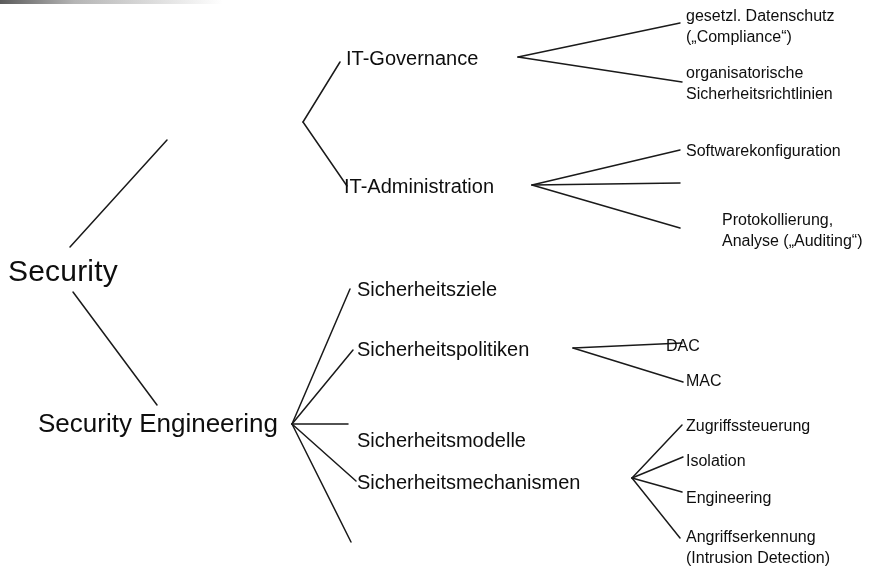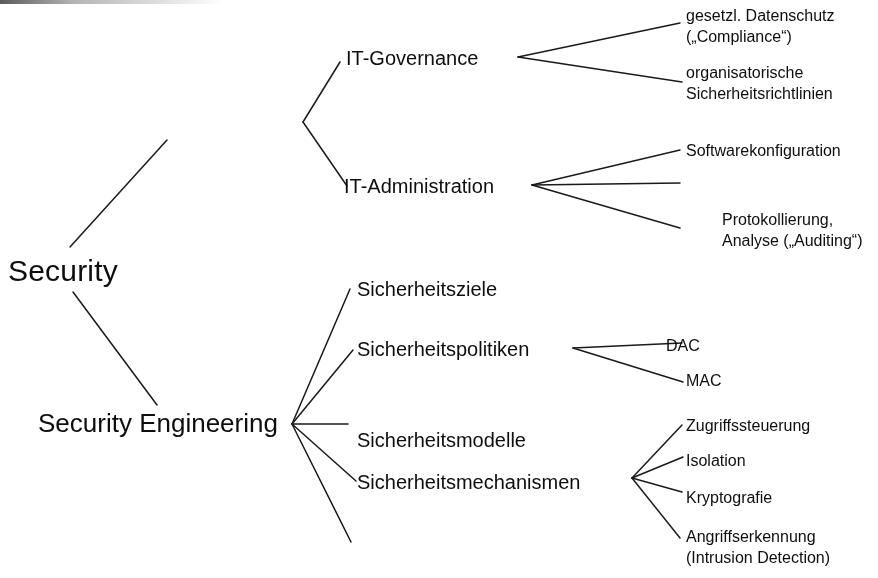--- a/index.html
+++ b/index.html
@@ -75,17 +75,17 @@
 
   <div class="node lvl3" style="left:686px; top:140px;">Softwarekonfiguration</div>
   <div class="node lvl3" style="left:722px; top:209px;">Protokollierung,
 Analyse („Auditing“)</div>
 
   <div class="node lvl3" style="left:666px; top:335px;">DAC</div>
   <div class="node lvl3" style="left:686px; top:370px;">MAC</div>
 
   <div class="node lvl3" style="left:686px; top:415px;">Zugriffssteuerung</div>
   <div class="node lvl3" style="left:686px; top:450px;">Isolation</div>
-  <div class="node lvl3" style="left:686px; top:487px;">Kryptografie</div>
+  <div class="node lvl3" style="left:686px; top:487px;">Engineering</div>
   <div class="node lvl3" style="left:686px; top:526px;">Angriffserkennung
 (Intrusion Detection)</div>
 
 </div>
 
 </body></html>

